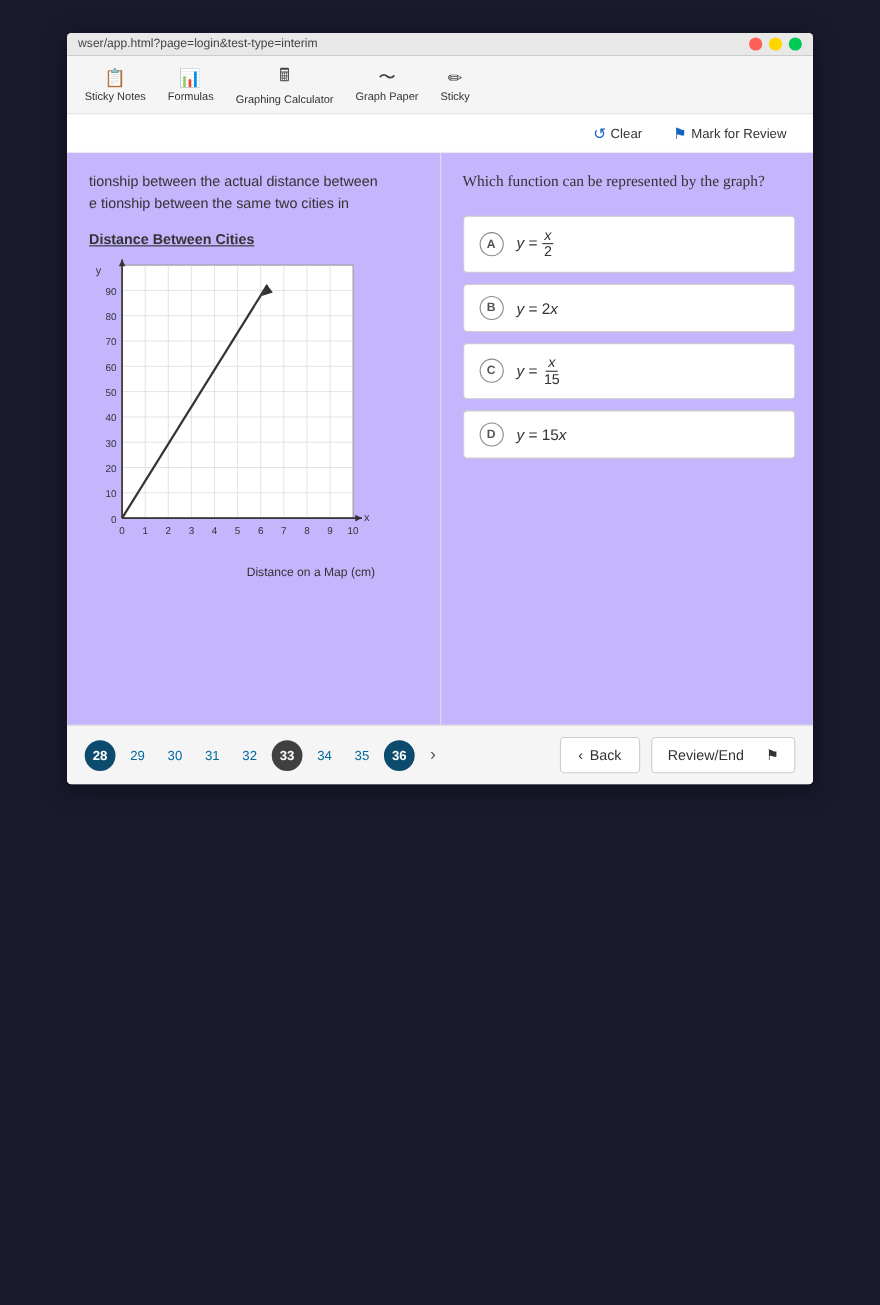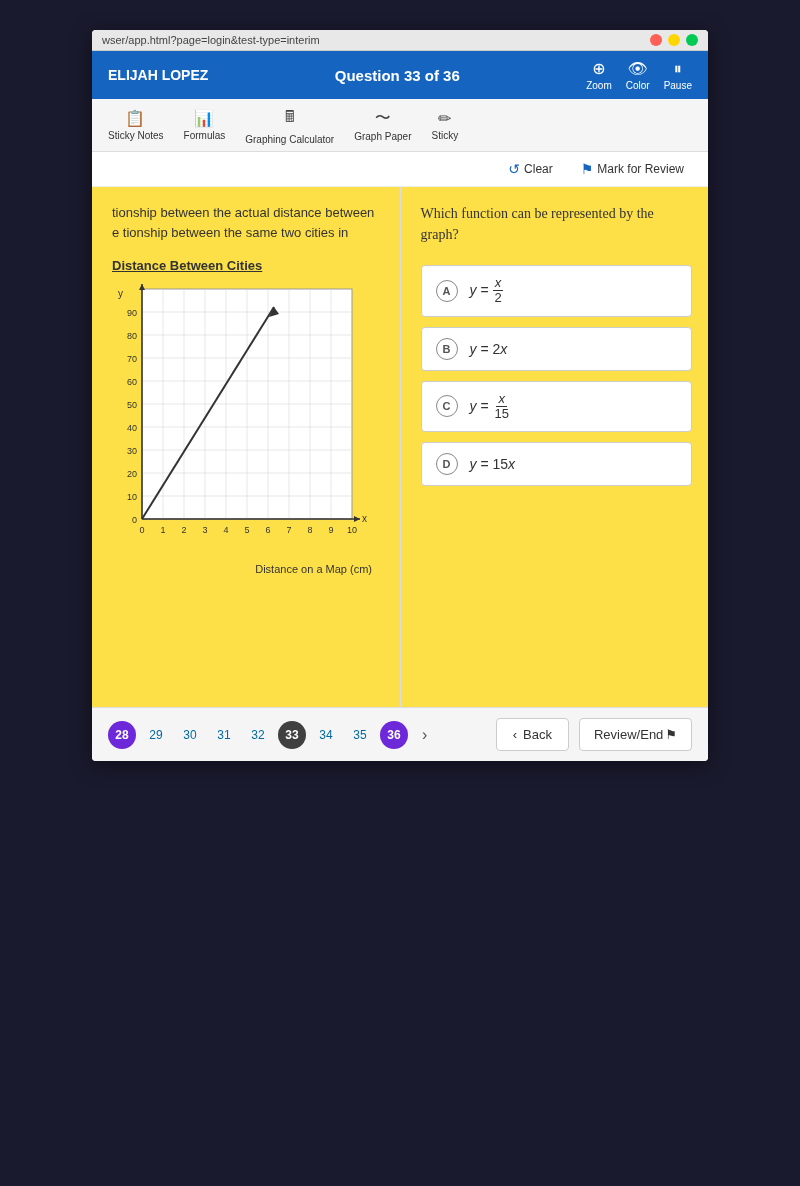--- a/index.html
+++ b/index.html
@@ -8,21 +8,21 @@
       font-family: Arial, sans-serif;
       width: 800px;
       min-height: 1186px;
       display: flex;
       flex-direction: column;
       align-items: center;
       justify-content: flex-start;
       padding-top: 30px;
     }
     .browser-window {
-      width: 616px;
+      width: 678px;
       background: #fff;
       border-radius: 4px;
       overflow: hidden;
       box-shadow: 0 4px 20px rgba(0,0,0,0.5);
     }
     
     .url-bar {
       background: #e8e8e8;
       padding: 4px 10px;
       font-size: 11px;
@@ -129,21 +129,21 @@
       cursor: pointer;
       padding: 3px 8px;
       border-radius: 3px;
     }
     .action-icon { font-size: 14px; color: #1565c0; }
 
     
     .main-content {
       display: flex;
       min-height: 520px;
-      background: #fde047;
+      background: #c4b5fd;
     }
 
     
     .left-panel {
       flex: 1;
       padding: 16px 16px 16px 20px;
       border-right: 1px solid #ddd;
       max-width: 380px;
     }
     .question-text {
@@ -266,21 +266,21 @@
       border-radius: 50%;
       cursor: pointer;
       color: #0369a1;
     }
     .page-num.active {
       background: #404040;
       color: white;
       font-weight: bold;
     }
     .page-num.highlighted {
-      background: #6d28d9;
+      background: #0c4a6e;
       color: white;
       font-weight: bold;
       text-align: center;
     }
     .nav-arrow {
       font-size: 16px;
       color: #555;
       cursor: pointer;
       padding: 4px 8px;
     }
@@ -297,21 +297,21 @@
       border: 1px solid #ccc;
       border-radius: 4px;
       background: white;
       font-size: 13px;
       cursor: pointer;
       color: #333;
     }
     .review-end-btn {
       display: flex;
       align-items: center;
-      gap: 2px;
+      gap: 20px;
       padding: 8px 14px;
       background: white;
       border: 1px solid #ccc;
       border-radius: 4px;
       font-size: 13px;
       cursor: pointer;
       color: #333;
       text-align: right;
     }
   </style>
@@ -322,38 +322,20 @@
 
   <div class="url-bar">
     <span class="url-text">wser/app.html?page=login&amp;test-type=interim</span>
     <div class="window-controls">
       <div class="win-btn win-close"></div>
       <div class="win-btn win-minimize"></div>
       <div class="win-btn win-maximize"></div>
     </div>
   </div>
 
-  <div class="header-bar">
-    <span class="student-name">ELIJAH LOPEZ</span>
-    <span class="question-title">Question 33 of 36</span>
-    <div class="header-tools">
-      <div class="header-tool-btn">
-        <span class="tool-icon">⊕</span>
-        <span>Zoom</span>
-      </div>
-      <div class="header-tool-btn">
-        <span class="tool-icon">👁</span>
-        <span>Color</span>
-      </div>
-      <div class="header-tool-btn">
-        <span class="tool-icon">⏸</span>
-        <span>Pause</span>
-      </div>
-    </div>
-  </div>
 
   <div class="toolbar">
     <div class="toolbar-item">
       <span class="toolbar-icon">📋</span>
       <span>Sticky Notes</span>
     </div>
     <div class="toolbar-item">
       <span class="toolbar-icon">📊</span>
       <span>Formulas</span>
     </div>

